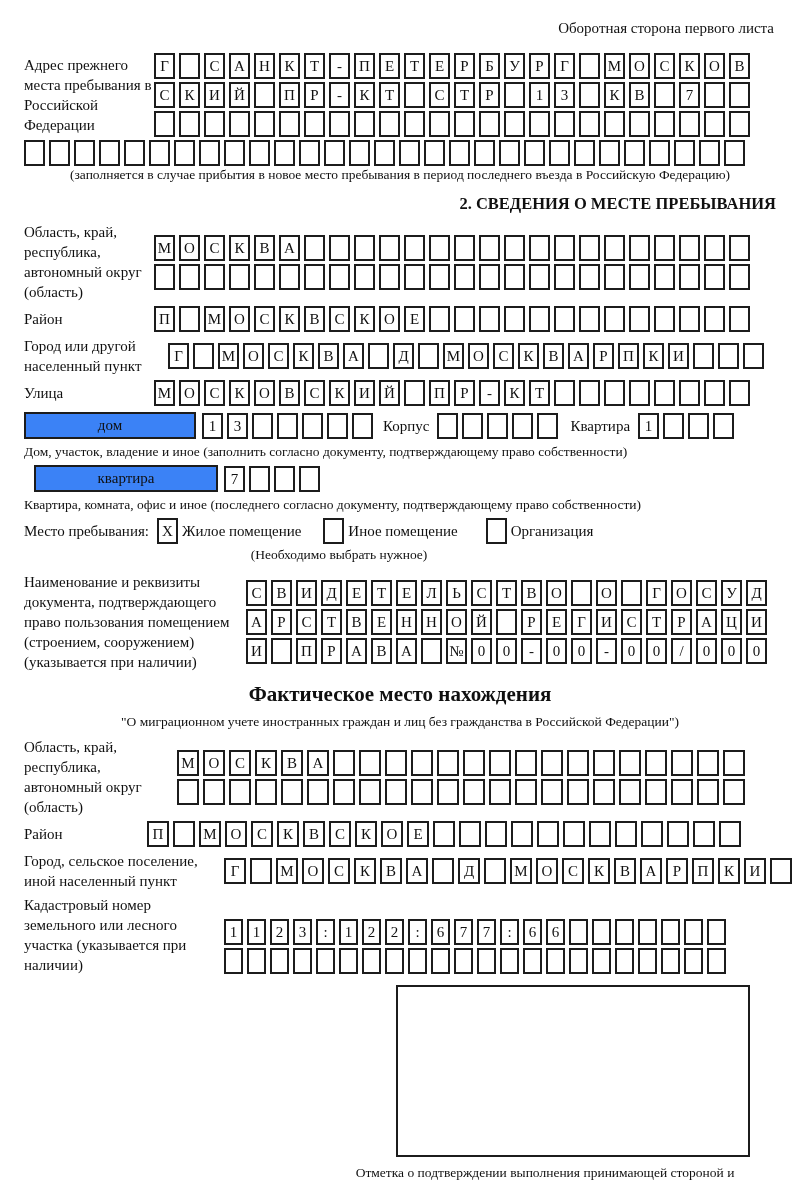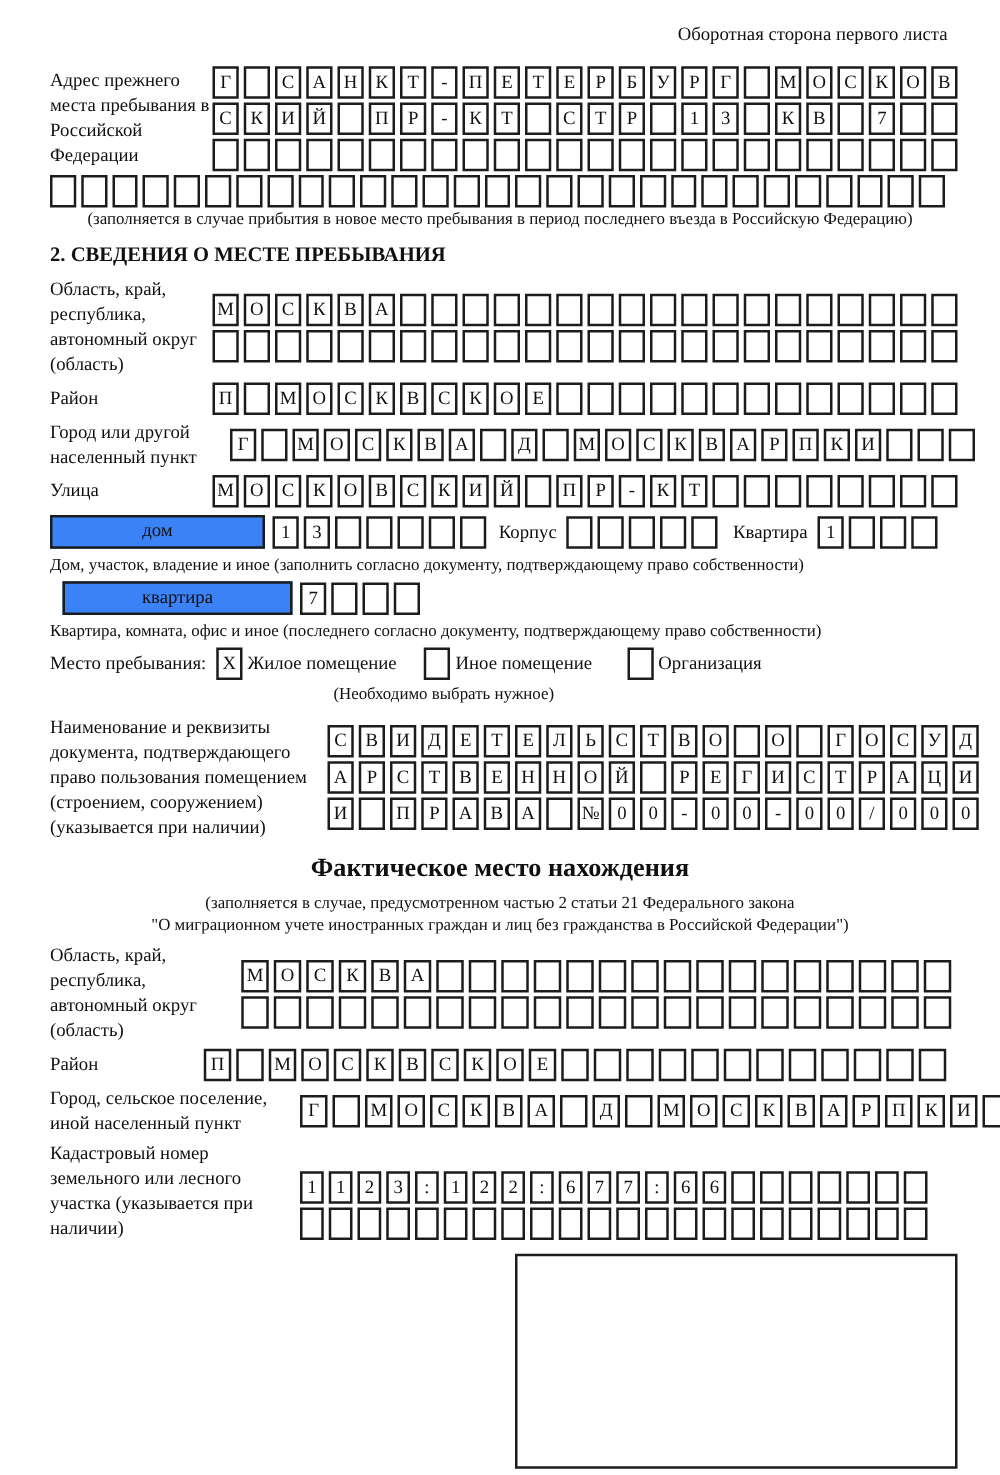--- a/index.html
+++ b/index.html
@@ -1,35 +1,35 @@
 <!DOCTYPE html>
 <html><head>
 <meta charset="utf-8">
 <style>
   html,body{margin:0;padding:0;background:#ffffff;}
   body{width:800px;height:1180px;font-family:"Liberation Serif", serif;color:#101010;}
-  .page{position:relative;box-sizing:border-box;width:800px;height:1180px;padding:16px 40px;background:#fff;}
+  .page{position:relative;box-sizing:border-box;width:800px;height:1180px;padding:16px 24px;background:#fff;}
   .hdr{text-align:right;font-size:15px;margin:4px 2px 16px 0;}
   .frow{display:flex;align-items:center;}
   .label{font-size:15px;line-height:20px;flex:0 0 auto;}
   .w130{width:130px;}
   .w150{width:153px;}
   .w200{width:200px;}
   .w222{width:222px;}
   .rows{display:flex;flex-direction:column;gap:3px;}
   .boxes{display:flex;}
   .cbox{box-sizing:border-box;display:inline-flex;justify-content:center;align-items:center;
         width:21px;height:26px;border:2px solid #1c1c1c;margin-right:4px;
         font-size:15px;line-height:24px;background:#fff;}
   .wideboxes .cbox{width:22px;}
   .kadrow .cbox{width:19px;}
   .fullrow{margin-top:3px;}
   .note{font-size:13.5px;line-height:18px;}
   .center{text-align:center;}
-  .sec-title{font-weight:bold;font-size:16.5px;text-align:left;margin:10px 0 8px 0;}
+  .sec-title{font-weight:bold;font-size:16.5px;text-align:right;margin:10px 0 8px 0;}
   .sub-title{font-weight:bold;font-size:21px;text-align:center;margin:10px 0 6px 0;}
   .namedbox{box-sizing:border-box;border:2px solid #1c1c1c;height:27px;display:flex;
             align-items:center;justify-content:center;font-size:15px;background:#3b82f6;}
   .mb2{margin-bottom:2px;}.mb4{margin-bottom:4px;}.mb6{margin-bottom:6px;}.mb8{margin-bottom:8px;}
   .mt4{margin-top:4px;}.mt6{margin-top:6px;}
   .inline-label{font-size:15px;line-height:26px;}
   .stamp-box{box-sizing:border-box;margin:10px 0 0 372px;width:354px;height:172px;border:2px solid #1c1c1c;}
   .stamp-caption{margin:6px 0 0 292px;width:458px;text-align:center;font-size:13.5px;line-height:19px;}
   .gap6{width:6px;flex:0 0 auto;}.gap8{width:8px;flex:0 0 auto;}
 </style>
@@ -441,21 +441,20 @@
           <span class="cbox">0</span>
           <span class="cbox">/</span>
           <span class="cbox">0</span>
           <span class="cbox">0</span>
           <span class="cbox">0</span>
         </div>
     </div>
   </div>
 
   <div class="sub-title">Фактическое место нахождения</div>
-  <div class="note center">(заполняется в случае, предусмотренном частью 2 статьи 21 Федерального закона</div>
   <div class="note center mb6">"О миграционном учете иностранных граждан и лиц без гражданства в Российской Федерации")</div>
 
   <div class="frow">
     <div class="label w150">Область, край, республика, автономный округ (область)</div>
     <div class="rows">
       <div class="boxes wideboxes">
           <span class="cbox">М</span>
           <span class="cbox">О</span>
           <span class="cbox">С</span>
           <span class="cbox">К</span>

